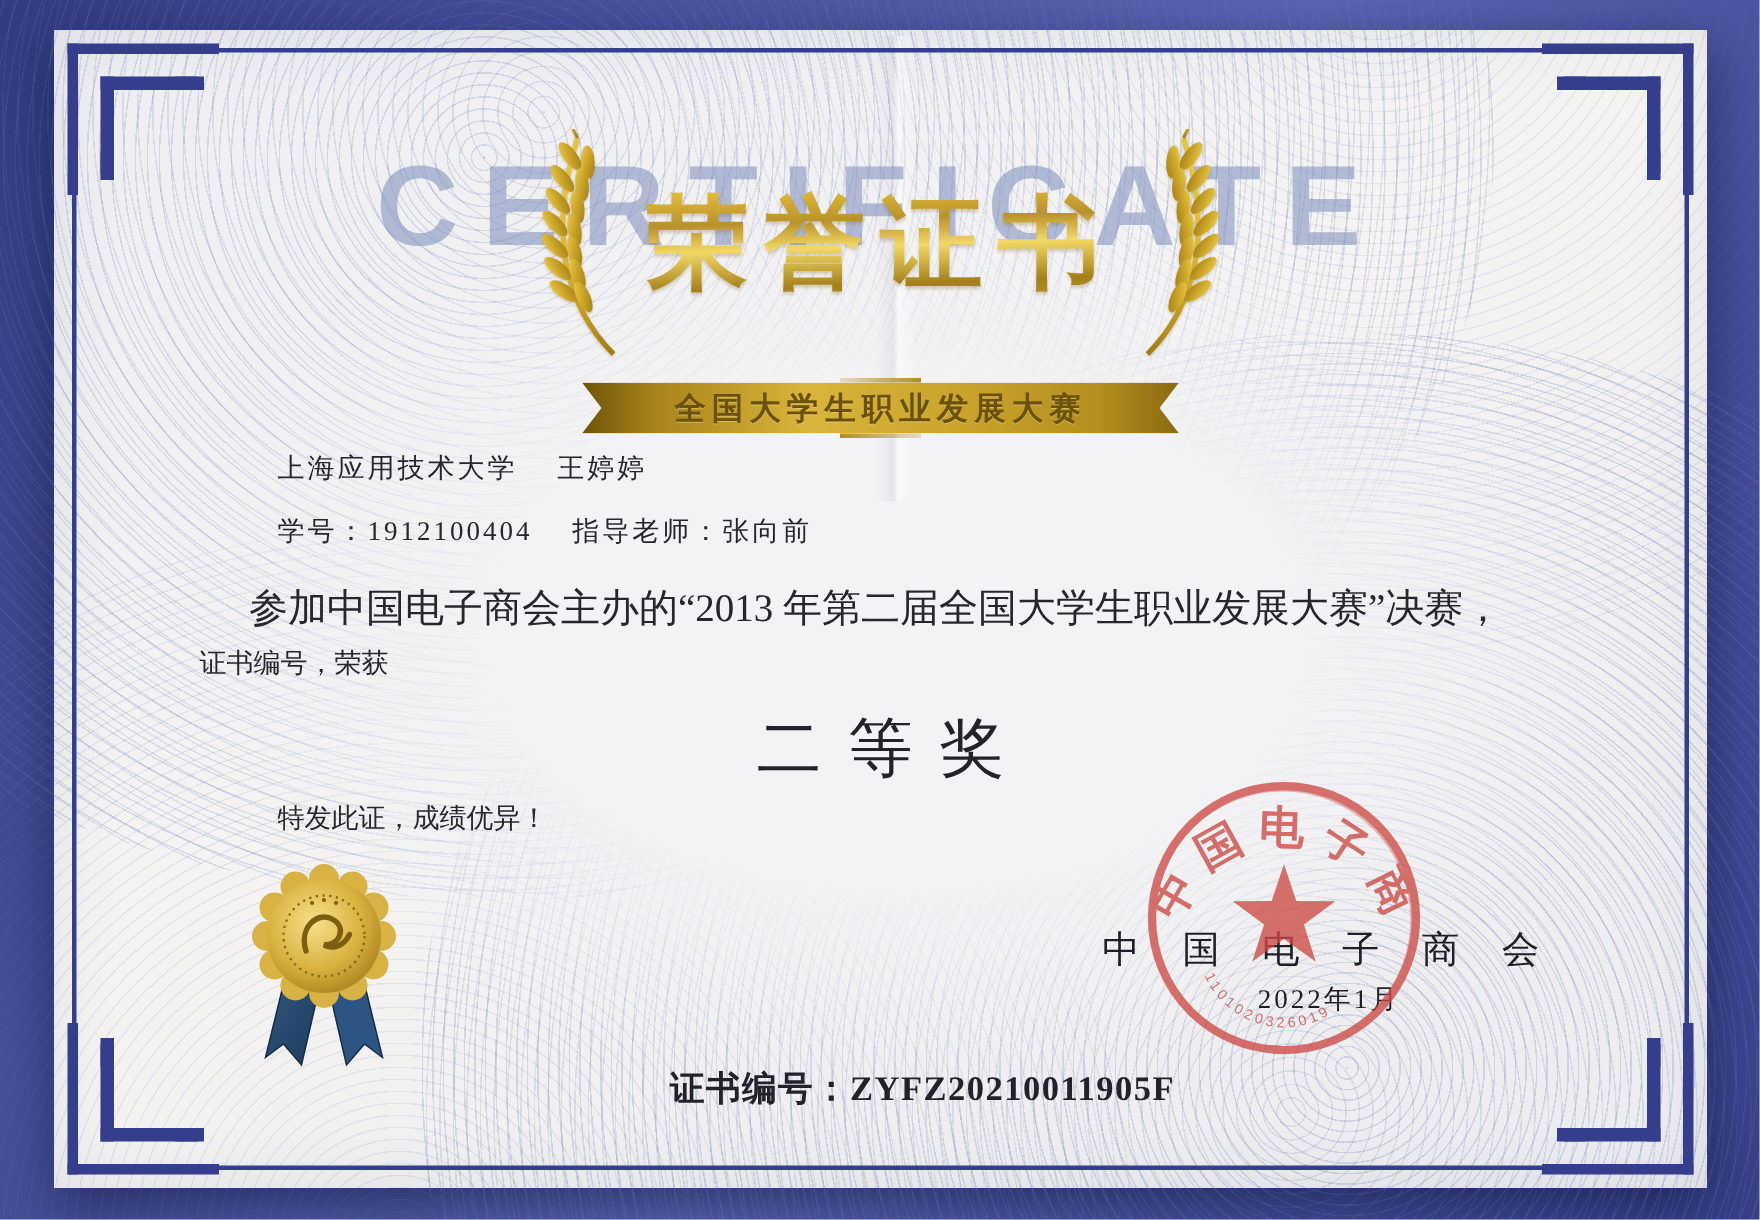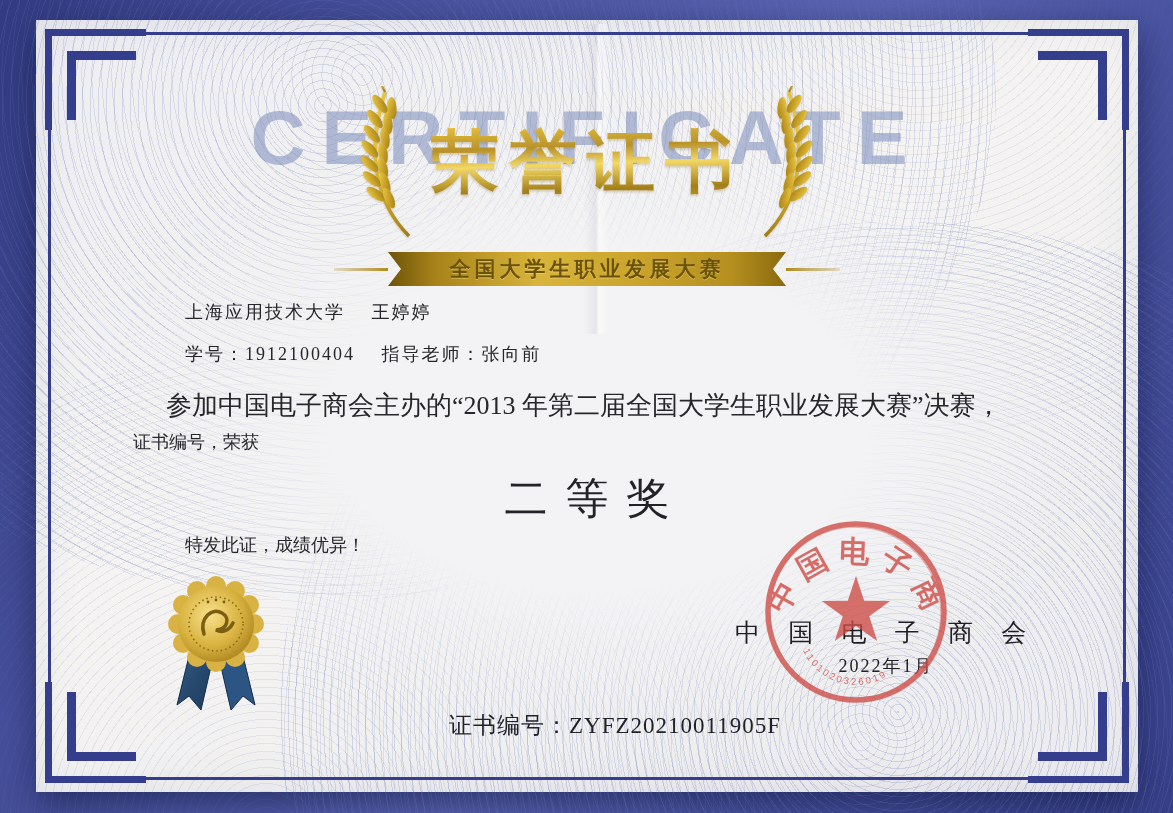--- a/index.html
+++ b/index.html
@@ -57,21 +57,21 @@
   }
   .title-row{position:absolute;top:66px;left:0;right:0;display:flex;align-items:center;justify-content:center;gap:10px;}
   .cert-title{
     font-size:68px;font-weight:bold;letter-spacing:10px;line-height:1.3;white-space:nowrap;
     background:linear-gradient(178deg,#e8c23a 8%,#b8922a 34%,#f3d865 52%,#a37f18 78%,#caa22c 100%);
     -webkit-background-clip:text;background-clip:text;color:transparent;
     filter:drop-shadow(0 2px 1px rgba(120,90,10,.25));
   }
   .wheat{filter:drop-shadow(0 1px 1px rgba(120,90,10,.3));}
   .wheat.right{transform:scaleX(-1);}
-  .banner-row{position:absolute;top:232px;left:0;right:0;display:flex;align-items:center;justify-content:center;}
+  .banner-row{position:absolute;top:232px;left:0;right:0;display:flex;align-items:center;justify-content:center;flex-direction:column;}
   .banner-line{width:54px;height:3px;background:linear-gradient(90deg,rgba(160,125,25,.2),#b08d1e);}
   .banner-line.r{background:linear-gradient(90deg,#b08d1e,rgba(160,125,25,.2));}
   .banner{
     width:398px;height:34px;display:flex;align-items:center;justify-content:center;white-space:nowrap;
     background:linear-gradient(90deg,#6d5408 0%,#a8831a 12%,#d9b53b 38%,#caa42c 62%,#b6901f 86%,#8a6a10 100%);
     clip-path:polygon(0 0,100% 0,calc(100% - 13px) 50%,100% 100%,0 100%,13px 50%);
     color:#6b520a;font-size:21px;font-weight:bold;letter-spacing:4px;
     text-shadow:0 1px 0 rgba(255,235,160,.4);
   }
   .bodytext{position:absolute;left:97px;right:60px;color:#26262b;}
@@ -83,21 +83,21 @@
   .award{position:absolute;top:450px;left:0;right:0;text-align:center;
       font-size:43px;font-weight:normal;letter-spacing:18px;color:#222228;text-indent:18px;}
   .closing{top:513px;left:52px;}
   .medal{position:absolute;left:120px;top:552px;}
   .issuer-block{position:absolute;left:690px;top:596px;width:320px;text-align:center;color:#1e1e24;}
   .issuer-name{font-size:25px;letter-spacing:11px;white-space:nowrap;text-align:center;}
   .issuer-date{font-size:18px;margin-top:5px;letter-spacing:2px;}
   .seal{position:absolute;left:722px;top:492px;pointer-events:none;}
   .certno-row{position:absolute;top:690px;left:0;right:0;text-align:center;
       font-size:23px;color:#22222a;letter-spacing:1px;transform:translateX(28px);}
-  .certno-row b{font-weight:normal;letter-spacing:1px;text-align:right;}
+  .certno-row b{font-weight:bold;letter-spacing:1px;text-align:right;}
 </style>
 </head>
 <body>
 
 <div class="certificate">
 
   <div class="gmesh g1"></div>
   <div class="gmesh g2"></div>
   <div class="gmesh g3"></div>
   <div class="gmesh g4"></div>

